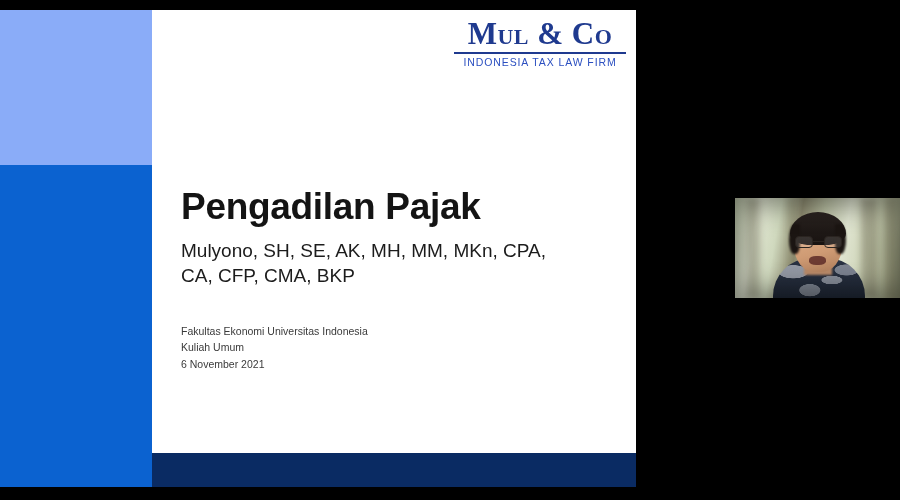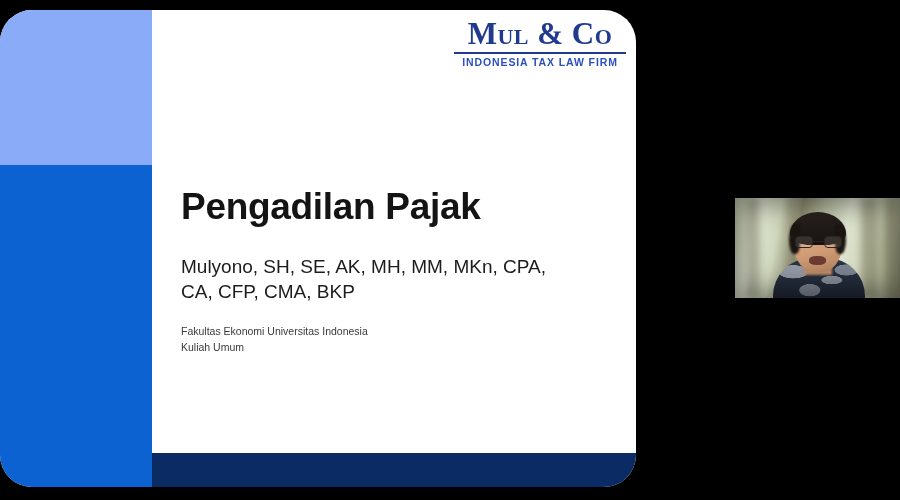--- a/index.html
+++ b/index.html
@@ -25,21 +25,20 @@
 
   
   #slide {
     position: absolute;
     left: 0;
     top: 10px;
     width: 636px;
     height: 477px;
     background: #ffffff;
     overflow: hidden;
-    border-radius: 32px;
   }
 
   
   .rail {
     position: absolute;
     left: 0;
     width: 152px;
   }
   .rail-top {
     top: 0;
@@ -86,21 +85,21 @@
     font-family: "Liberation Serif", serif;
     font-weight: 700;
   }
   .logo-rule {
     height: 2px;
     background: #1f3a8f;
     margin: 3px 0 3px 0;
   }
   .logo-tag {
     font-size: 10.5px;
-    font-weight: 700;
+    font-weight: 400;
     color: #2b4fc0;
     letter-spacing: 0.9px;
     white-space: nowrap;
   }
 
   
   .content {
     position: absolute;
     left: 181px;
     top: 0;
@@ -111,21 +110,21 @@
     top: 176px;
     left: 0;
     font-size: 37px;
     font-weight: 700;
     color: #141414;
     letter-spacing: -0.3px;
     white-space: nowrap;
   }
   .slide-subtitle {
     position: absolute;
-    top: 244px;
+    top: 228px;
     left: 0;
     width: 400px;
     font-size: 19px;
     font-weight: 400;
     color: #1c1c1c;
     line-height: 1.32;
   }
   .slide-meta {
     position: absolute;
     top: 313px;
@@ -288,20 +287,21 @@
       <div class="logo-rule"></div>
       <div class="logo-tag">INDONESIA TAX LAW FIRM</div>
     </div>
 
     <div class="content">
       <div class="slide-title">Pengadilan Pajak</div>
       <div class="slide-subtitle">Mulyono, SH, SE, AK, MH, MM, MKn, CPA, CA, CFP, CMA, BKP</div>
       <div class="slide-meta">
         <div>Fakultas Ekonomi Universitas Indonesia</div>
         <div>Kuliah Umum</div>
+        <div>6 November 2021</div>
       </div>
     </div>
 
     <div class="footer-band"></div>
   </div>
 
   <div id="webcam">
     <div class="cam-bg"></div>
     <div class="cam-pillar p1"></div>
     <div class="cam-pillar p2"></div>

